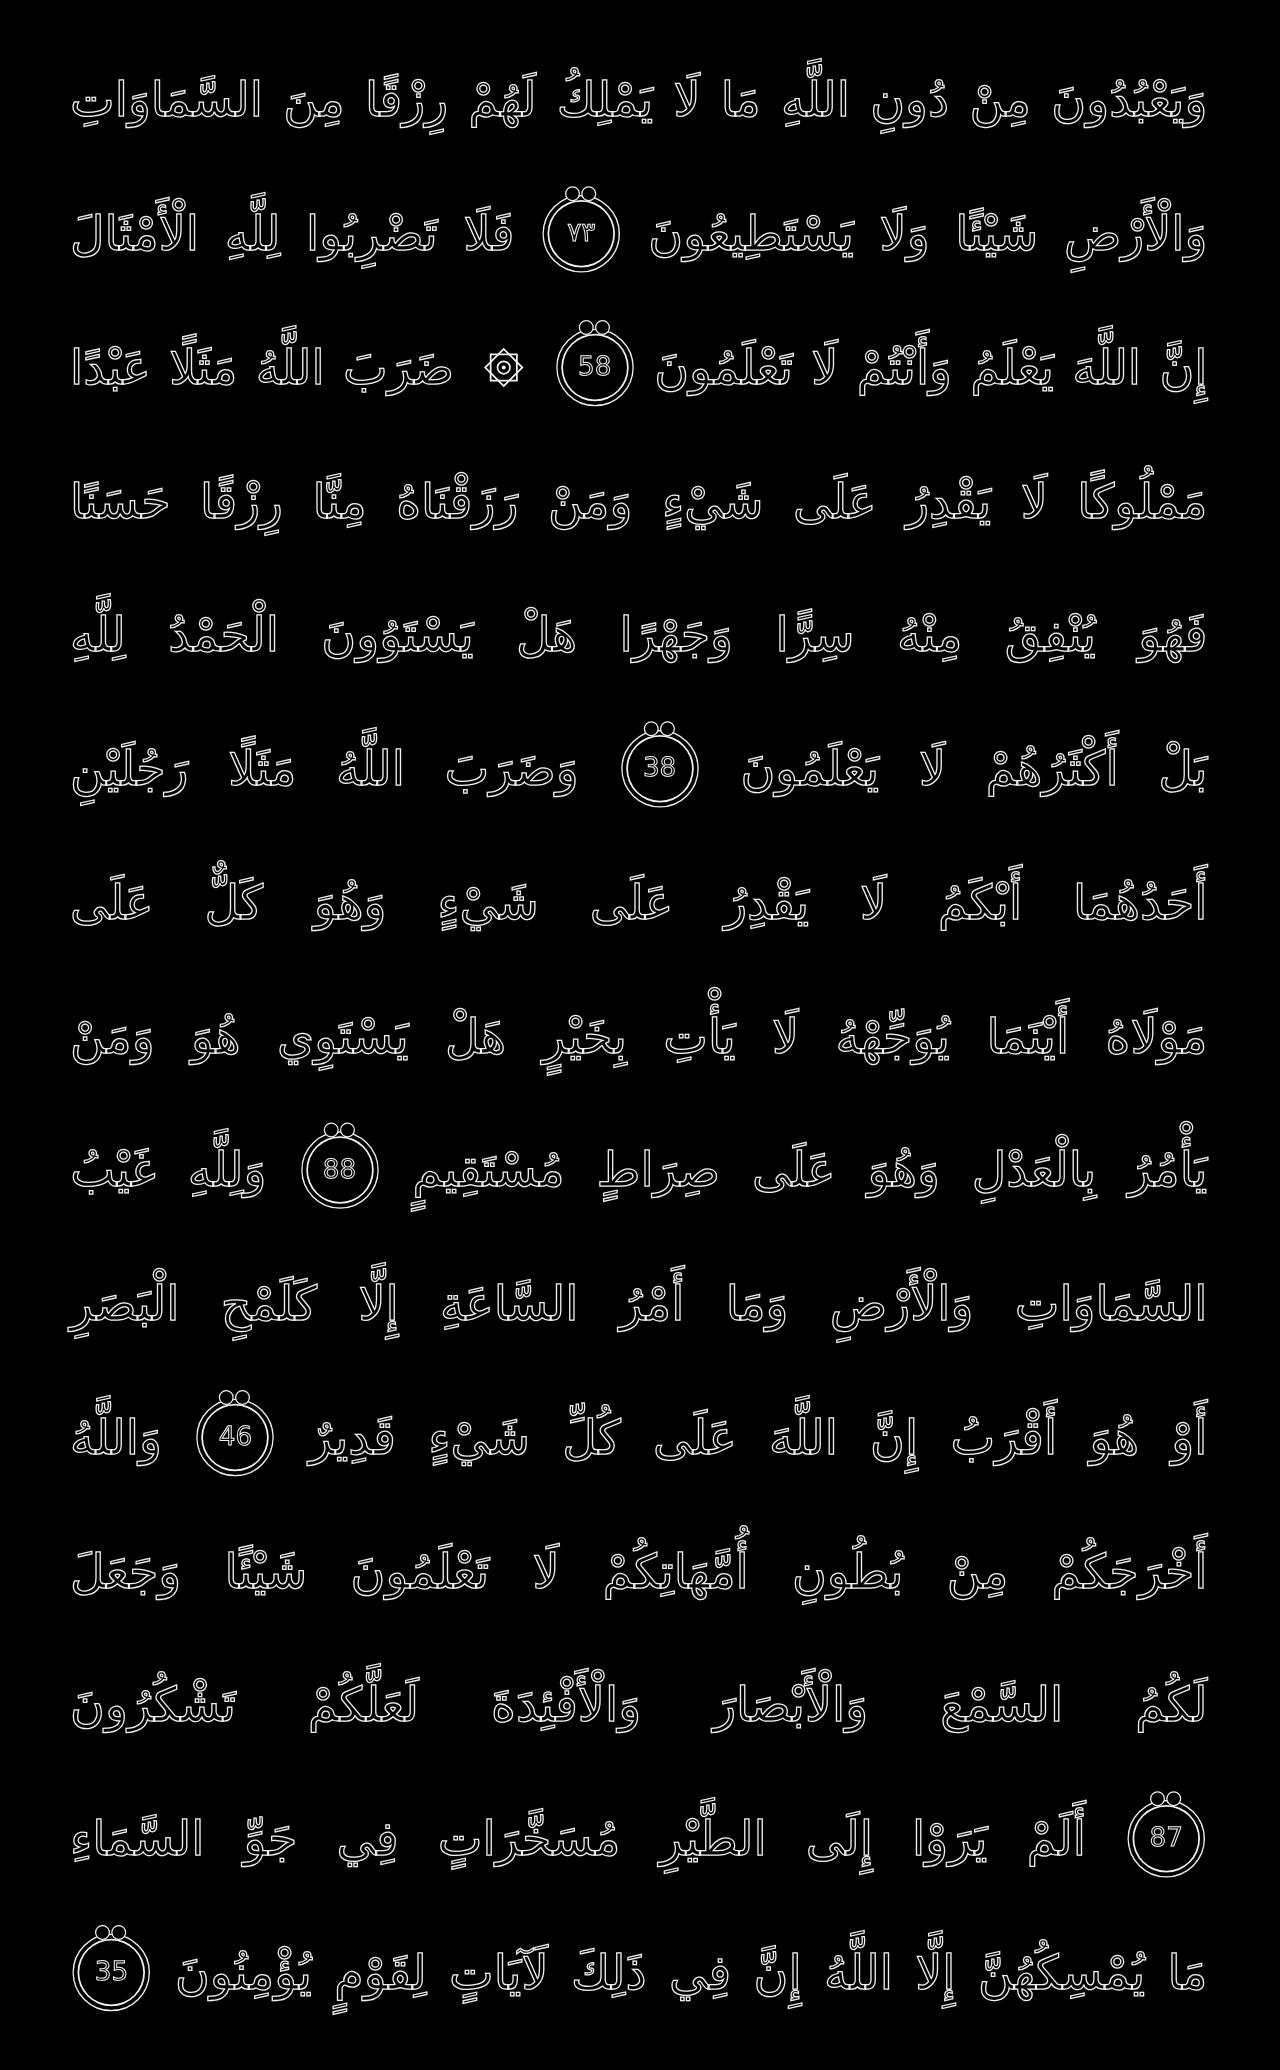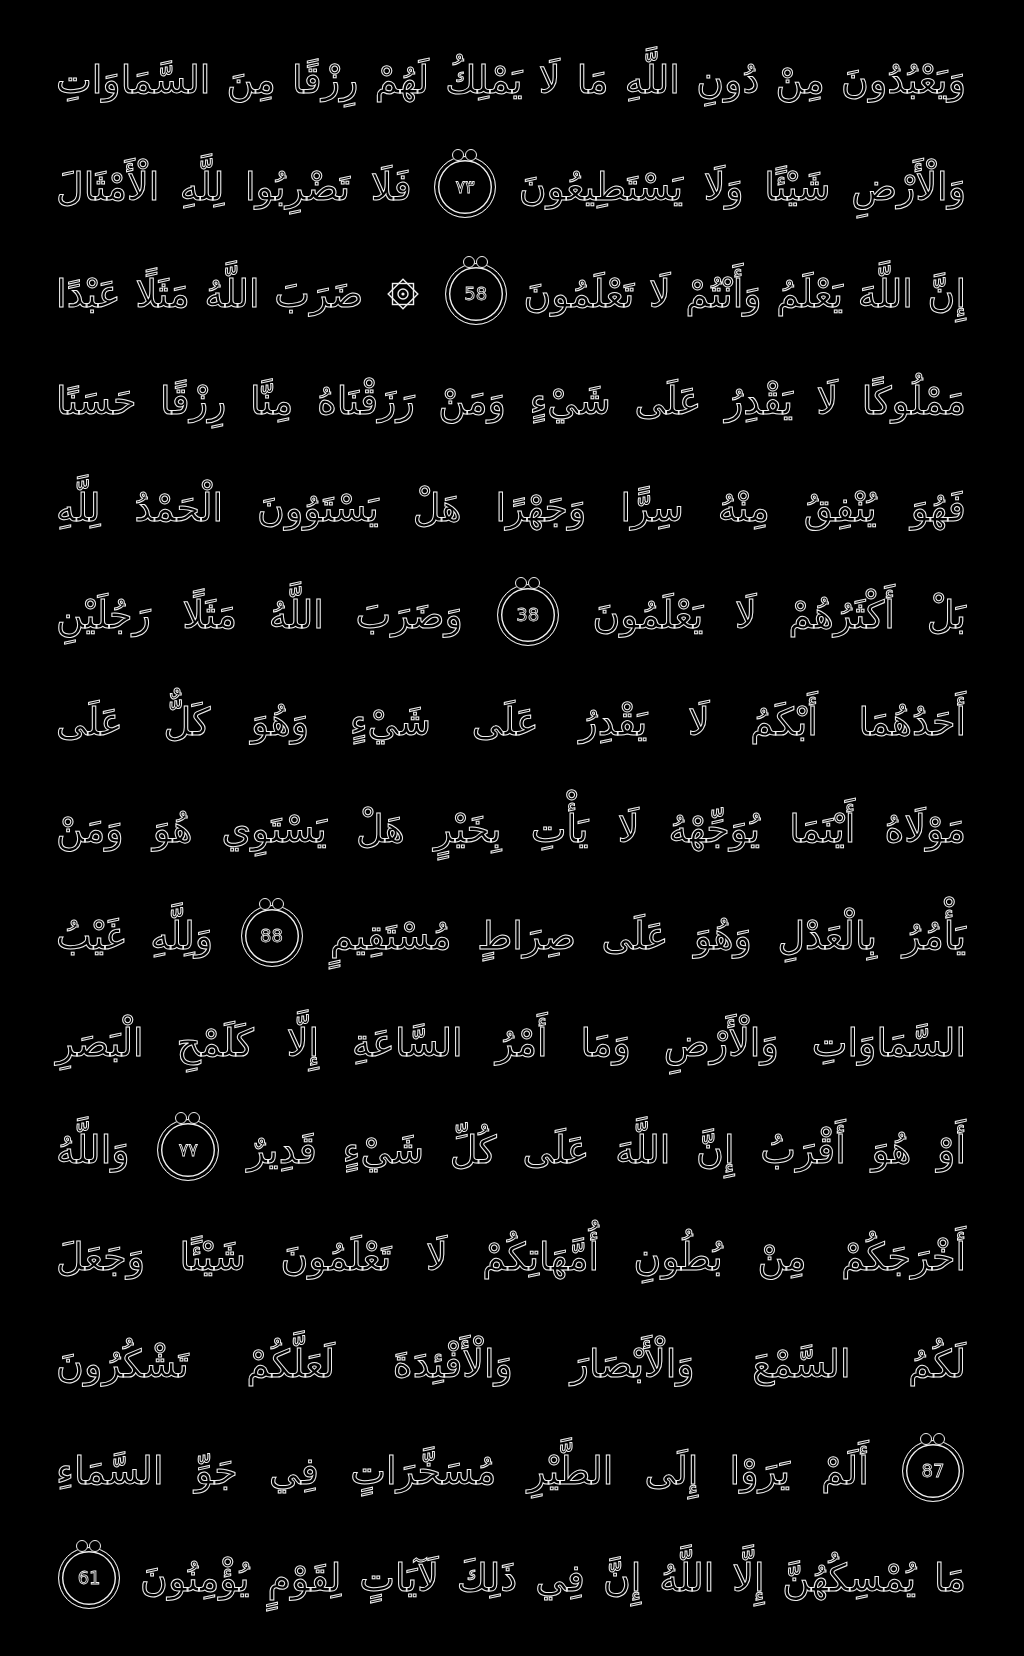--- a/index.html
+++ b/index.html
@@ -59,21 +59,21 @@
     position:absolute;
     top:-8px;
     width:10px; height:10px;
     border:1.4px solid var(--ink);
     border-radius:50%;
     background:var(--bg);
   }
   .ayah::before{ right:calc(50% - 12px); }
   .ayah::after{ right:calc(50% + 1px); }
   .ayah .num{
-    font-size:18px;
+    font-size:21px;
     -webkit-text-stroke:0.8px var(--ink);
   }
   .hizb{
     flex:0 0 auto;
     display:flex; align-items:center; justify-content:center;
     margin:0 2px;
   }
 </style>
 </head>
 <body>
@@ -214,21 +214,21 @@
       <span class="w">أَوْ</span>
       <span class="w">هُوَ</span>
       <span class="w">أَقْرَبُ</span>
       <span class="w">إِنَّ</span>
       <span class="w">اللَّهَ</span>
       <span class="w">عَلَى</span>
       <span class="w">كُلِّ</span>
       <span class="w">شَيْءٍ</span>
       <span class="w">قَدِيرٌ</span>
       <span class="ayah">
-        <span class="w num">٧٧</span>
+        <span class="w num">46</span>
       </span>
       <span class="w">وَاللَّهُ</span>
     </div>
     <div class="line">
       <span class="w">أَخْرَجَكُمْ</span>
       <span class="w">مِنْ</span>
       <span class="w">بُطُونِ</span>
       <span class="w">أُمَّهَاتِكُمْ</span>
       <span class="w">لَا</span>
       <span class="w">تَعْلَمُونَ</span>
@@ -261,16 +261,16 @@
       <span class="w">يُمْسِكُهُنَّ</span>
       <span class="w">إِلَّا</span>
       <span class="w">اللَّهُ</span>
       <span class="w">إِنَّ</span>
       <span class="w">فِي</span>
       <span class="w">ذَلِكَ</span>
       <span class="w">لَآيَاتٍ</span>
       <span class="w">لِقَوْمٍ</span>
       <span class="w">يُؤْمِنُونَ</span>
       <span class="ayah">
-        <span class="w num">61</span>
+        <span class="w num">35</span>
       </span>
     </div>
   </div>
 
 </body></html>

